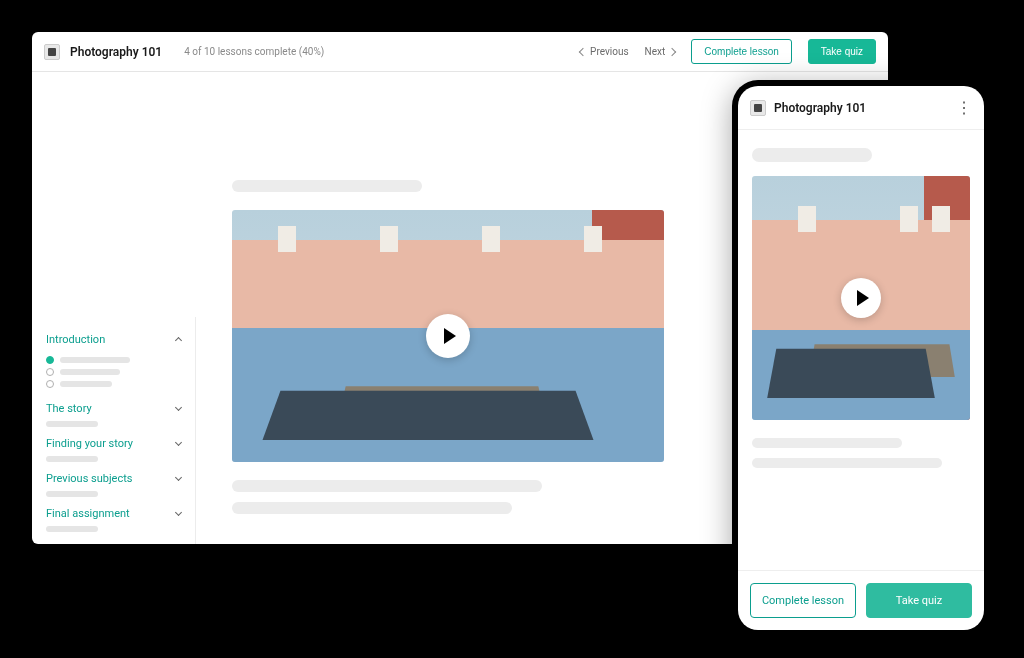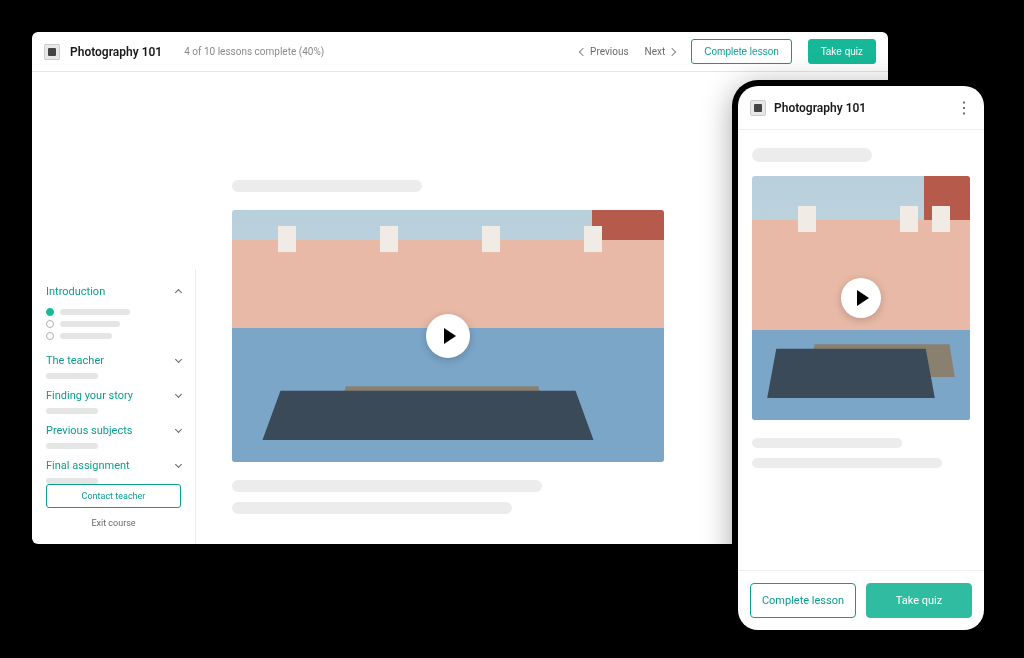--- a/index.html
+++ b/index.html
@@ -296,21 +296,21 @@
             <span class="dot"></span>
             <span class="bar-sm w2"></span>
           </div>
         <div class="sub-item">
             <span class="dot"></span>
             <span class="bar-sm w3"></span>
           </div>
       </div>
 
       <div class="section-header">
-        <span>The teacher</span>
+        <span>The story</span>
         <span class="section-chev chev-down"></span>
       </div>
       <div class="bar-sm w3" style="margin-left:0"></div>
 
       <div class="section-header">
         <span>Finding your story</span>
         <span class="section-chev chev-down"></span>
       </div>
       <div class="bar-sm w3" style="margin-left:0"></div>
 
@@ -319,24 +319,20 @@
         <span class="section-chev chev-down"></span>
       </div>
       <div class="bar-sm w3" style="margin-left:0"></div>
 
       <div class="section-header">
         <span>Final assignment</span>
         <span class="section-chev chev-down"></span>
       </div>
       <div class="bar-sm w3" style="margin-left:0"></div>
 
-      <div class="sidebar-bottom">
-        <div class="sidebar-btn">Contact teacher</div>
-        <div class="sidebar-link">Exit course</div>
-      </div>
     </div>
 
     <div class="content-area">
       <div class="placeholder-bar lesson-title"></div>
       <div class="video-frame">
         <div class="sky"></div>
         <div class="build-red"></div>
         <div class="build-pink">
             <span class="stripe2"></span>
             <span class="stripe3"></span>

